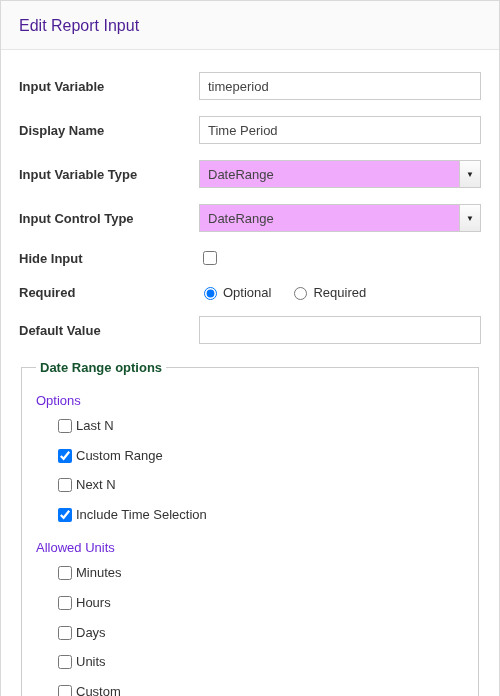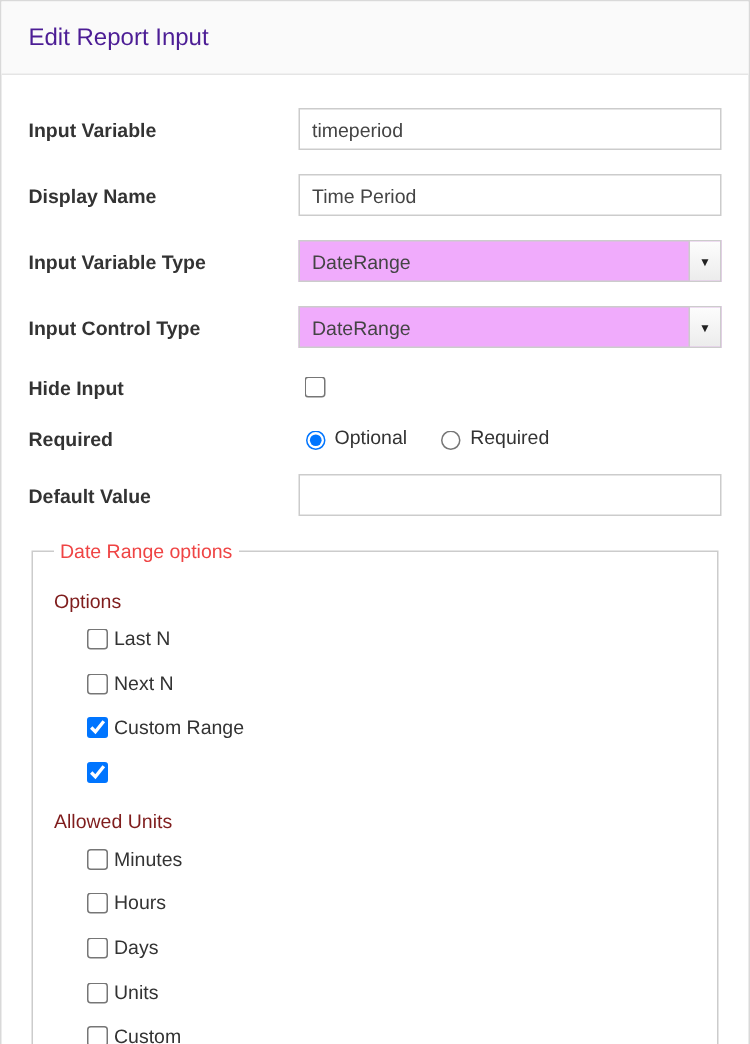--- a/index.html
+++ b/index.html
@@ -88,39 +88,40 @@
   }
   .radio-row {
     display: flex;
     gap: 18px;
     align-items: center;
     font-size: 13px;
     color: #333;
   }
   .radio-row label {
     display: flex;
+    align-items: center;
     gap: 3px;
     cursor: pointer;
   }
 
   
   .fs {
     margin-top: 10px;
     border: 1px solid #ccc;
     padding: 14px 14px 12px 14px;
   }
   .fs-legend {
-    font-weight: normal;
+    font-weight: bold;
     font-size: 13px;
     padding: 0 4px;
-    color: #ef4444;
+    color: #14532d;
   }
   .subhead {
     font-size: 13px;
-    color: #7f1d1d;
+    color: #6d28d9;
     margin-top: 4px;
     margin-bottom: 10px;
   }
   .opt-grid {
     display: grid;
     grid-template-columns: repeat(1, 1fr);
     column-gap: 8px;
     row-gap: 14px;
     padding-left: 22px;
     margin-bottom: 18px;
@@ -245,29 +246,30 @@
     <fieldset class="fs">
       <legend class="fs-legend">Date Range options</legend>
 
       <div class="subhead">Options</div>
       <div class="opt-grid">
         <label class="opt-item">
           <input type="checkbox" style="">
           <span>Last N</span>
         </label>
         <label class="opt-item">
-          <input type="checkbox" style="">
-          <span>Next N</span>
-        </label>
-        <label class="opt-item">
           <input type="checkbox" checked="" style="">
           <span>Custom Range</span>
         </label>
         <label class="opt-item">
+          <input type="checkbox" style="">
+          <span>Next N</span>
+        </label>
+        <label class="opt-item">
           <input type="checkbox" checked="" style="">
+          <span>Include Time Selection</span>
         </label>
       </div>
 
       <div class="subhead">Allowed Units</div>
       <div class="opt-grid" style="margin-bottom:4px;">
         <label class="opt-item">
           <input type="checkbox" style="">
           <span>Minutes</span>
         </label>
         <label class="opt-item">

